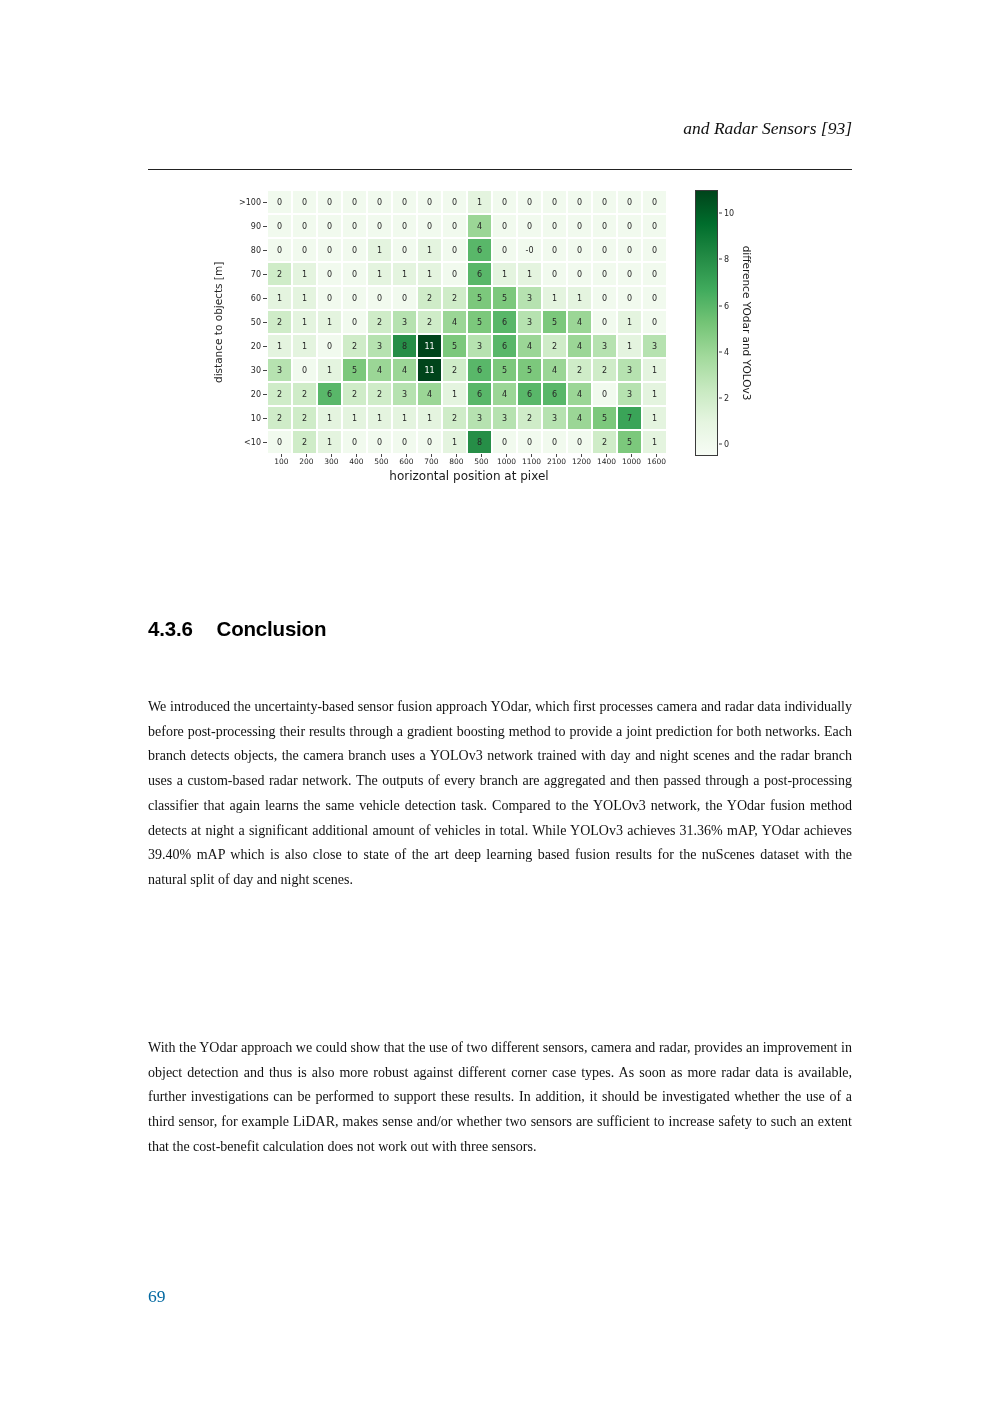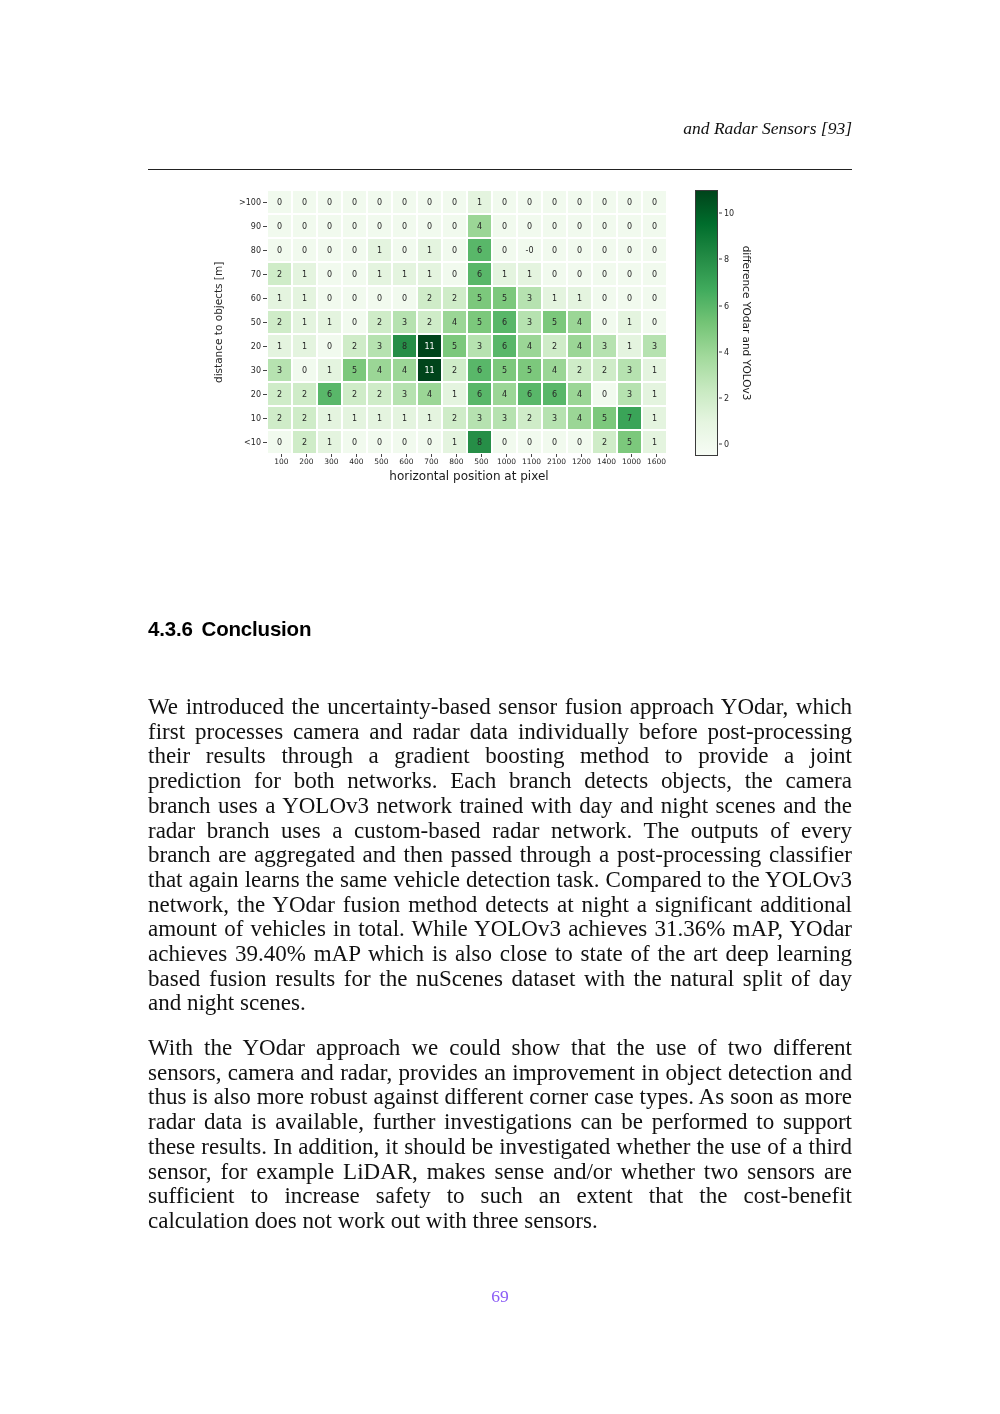--- a/index.html
+++ b/index.html
@@ -47,30 +47,30 @@
              writing-mode:vertical-rl; font-size:10.5px; color:#1a1a1a; white-space:nowrap; }
 
   
   .caption { position:absolute; top:512px; left:0; width:704px; text-align:justify;
              font-size:17.5px; line-height:25px; color:#111; }
 
   
   .sechead { position:absolute; top:600px; left:0;
              font-family:"Liberation Sans", sans-serif; font-weight:bold;
              font-size:20.5px; color:#000; letter-spacing:-0.2px; }
-  .sechead .num { margin-right:9px; }
+  .sechead .num { margin-right:24px; }
 
   
   .para { position:absolute; left:0; width:704px; text-align:justify;
-          font-size:23px; line-height:24.7px; color:#111; margin:0; }
+          font-size:14px; line-height:24.7px; color:#111; margin:0; }
   .p1 { top:695px; }
   .p2 { top:1036px; }
 
-  .pageno { position:absolute; top:1286px; left:0; width:704px; text-align:center;
-            font-size:17.5px; color:#8b5cf6; }
+  .pageno { position:absolute; top:1286px; left:0; width:704px; text-align:left;
+            font-size:17.5px; color:#0369a1; }
 </style>
 </head>
 <body>
 
 <div class="page">
   <div class="content">
 
     <div class="rhead">
       <div class="l2">and Radar Sensors [93]</div>
     </div>

